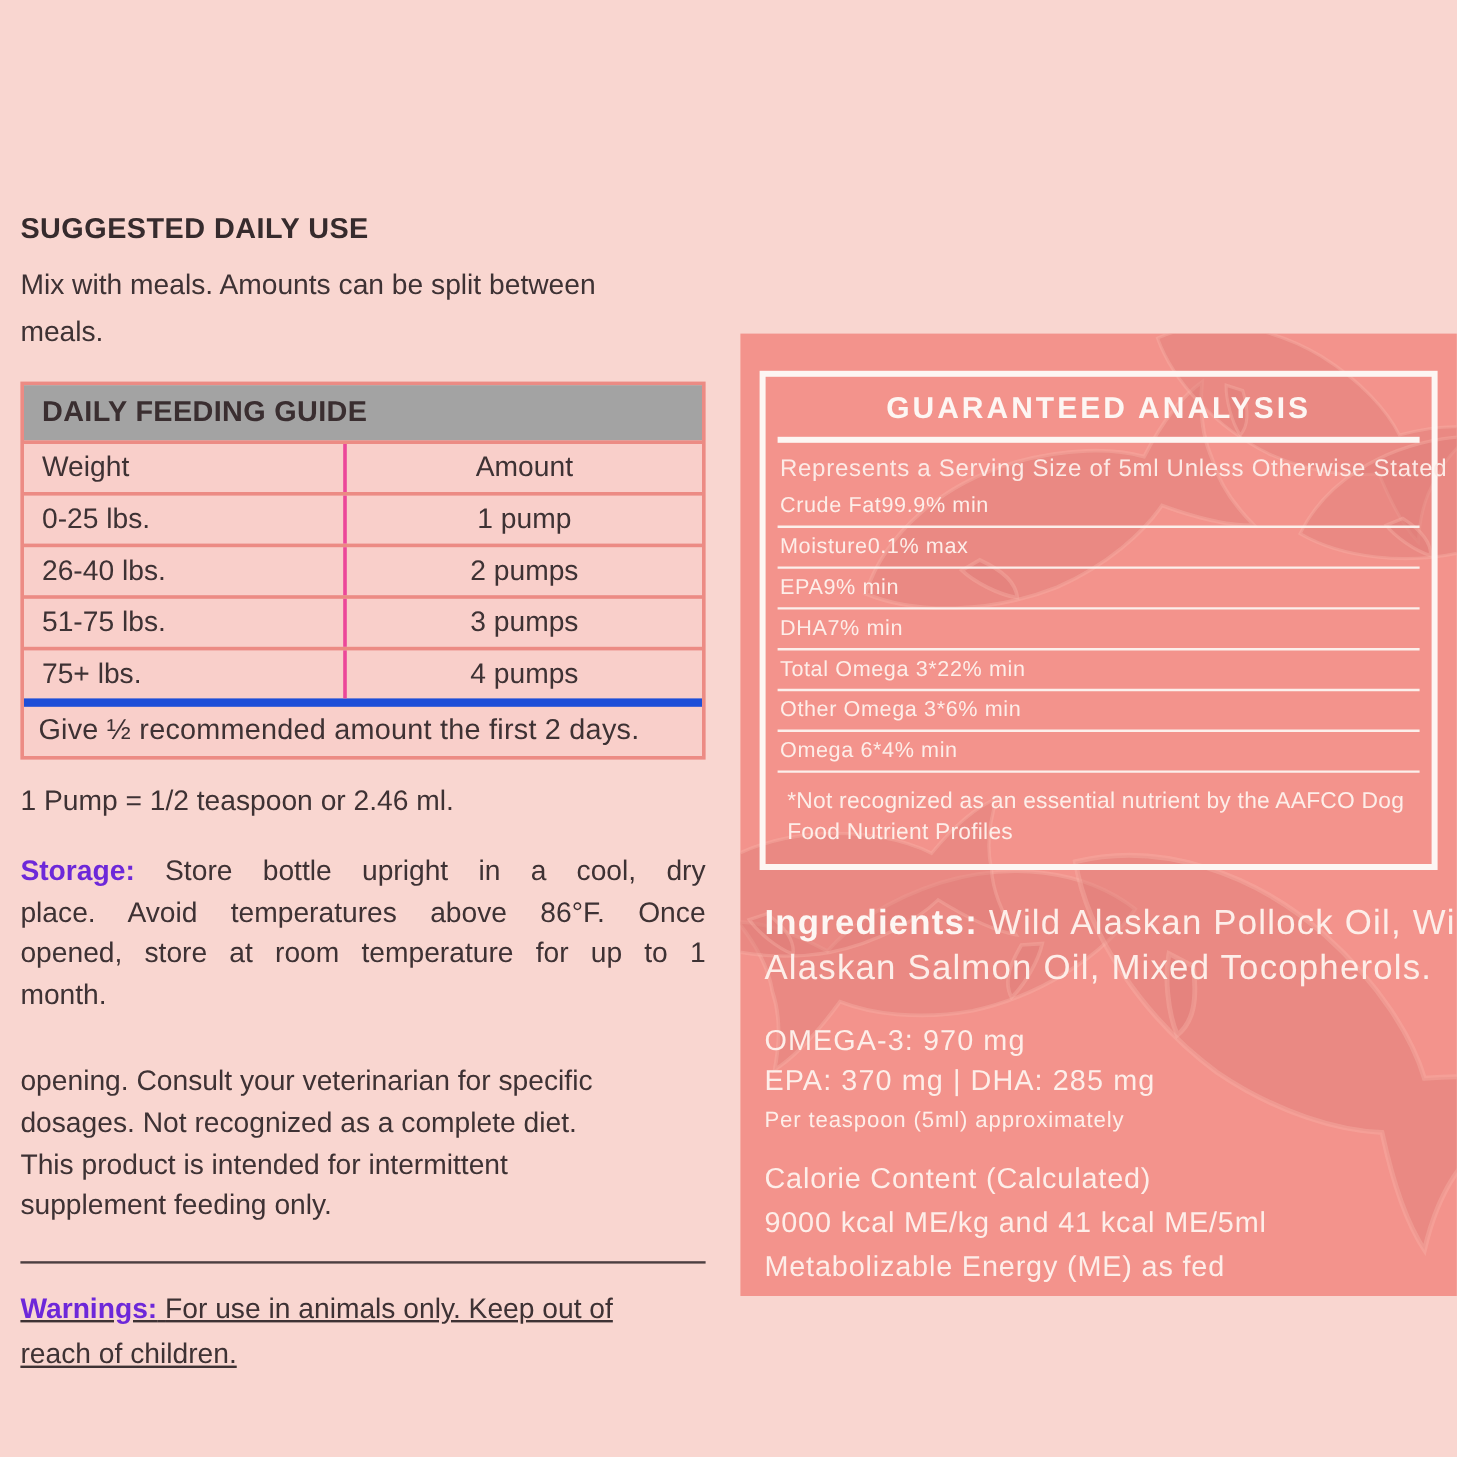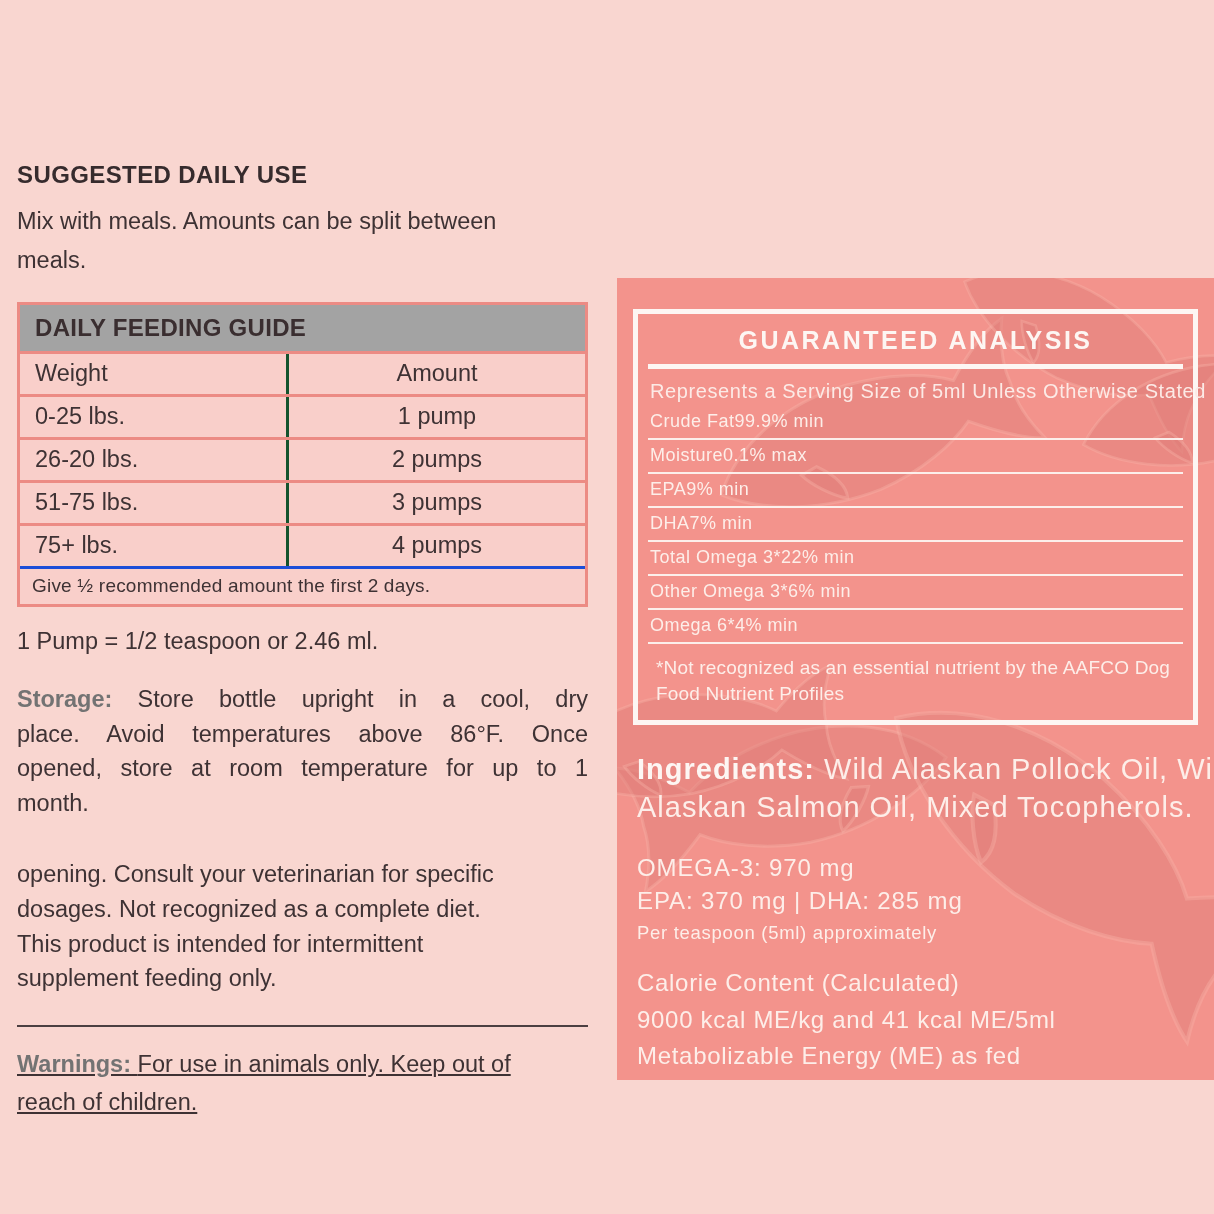--- a/index.html
+++ b/index.html
@@ -3,38 +3,38 @@
 <meta charset="utf-8">
 <style>
   html,body{margin:0;padding:0;}
   body{
     width:1214px;height:1214px;position:relative;overflow:hidden;
     background:#f9d6d0;
     font-family:"Liberation Sans", sans-serif;
     color:#3e3234;
   }
   
-  .left-col{position:absolute;left:17px;top:0;width:571px;}
+  .left-col{position:absolute;left:17px;top:16px;width:571px;}
   .suggested-title{margin:161px 0 0;font-size:24px;font-weight:bold;letter-spacing:.4px;color:#362b2d;}
   .intro{margin-top:13px;font-size:23.5px;line-height:38.5px;}
   
   .fg-table{margin-top:23px;border:3px solid #ec8b84;background:#f9cfca;}
   .fg-title{background:#a3a3a3;font-size:24px;font-weight:bold;padding:9px 15px 9px;color:#3a2e30;letter-spacing:.3px;}
   .fg-row{display:flex;border-top:3px solid #ec8b84;font-size:23.5px;}
-  .fg-cell-w{width:251px;padding:6px 0 7px 15px;border-right:3px solid #14532d;}
+  .fg-cell-w{width:251px;padding:6px 0 7px 15px;border-right:3px solid #ec4899;}
   .fg-cell-a{flex:1;text-align:center;padding:6px 0 7px;}
-  .fg-note{border-top:3px solid #1d4ed8;font-size:19px;padding:6px 0 7px 12px;letter-spacing:.2px;}
+  .fg-note{border-top:7px solid #1d4ed8;font-size:24px;padding:6px 0 7px 12px;letter-spacing:.2px;}
   .pump-note{margin-top:21px;font-size:23.5px;}
   .para{font-size:23.5px;line-height:34.6px;}
   .storage{margin-top:27px;}
   .jline{text-align:justify;text-align-last:justify;}
   .best{margin-top:37px;}
   .rule{margin-top:29px;border:none;border-top:2px solid #4c3f41;width:571px;}
   .warnings{margin-top:18px;line-height:38px;text-decoration:underline;}
-  b,strong{color:#737373;}
+  b,strong{color:#6d28d9;}
   
   .panel{
     position:absolute;left:617px;top:230px;width:597px;height:802px;
     background:#f3938c;overflow:hidden;color:#fdeee9;margin-top:48px;
   }
   .decor{position:absolute;left:0;top:0;pointer-events:none;}
   .ga-box{position:relative;margin:31px 16px 0;border:5px solid #fdf6f3;padding:0 10px 14px;}
   .ga-title{text-align:center;font-size:25px;font-weight:bold;letter-spacing:2.5px;padding:12px 0 9px;color:#fdf6f3;}
   .ga-underline{height:5px;background:#fdf6f3;}
   .ga-serving{font-size:20px;letter-spacing:.6px;padding:11px 2px 3px;white-space:nowrap;color:#fceae6;}
@@ -64,21 +64,21 @@
     <div class="fg-title">DAILY FEEDING GUIDE</div>
     <div class="fg-row">
       <div class="fg-cell-w">Weight</div>
       <div class="fg-cell-a">Amount</div>
     </div>
     <div class="fg-row">
       <div class="fg-cell-w">0-25 lbs.</div>
       <div class="fg-cell-a">1 pump</div>
     </div>
     <div class="fg-row">
-      <div class="fg-cell-w">26-20 lbs.</div>
+      <div class="fg-cell-w">26-40 lbs.</div>
       <div class="fg-cell-a">2 pumps</div>
     </div>
     <div class="fg-row">
       <div class="fg-cell-w">51-75 lbs.</div>
       <div class="fg-cell-a">3 pumps</div>
     </div>
     <div class="fg-row">
       <div class="fg-cell-w">75+ lbs.</div>
       <div class="fg-cell-a">4 pumps</div>
     </div>

